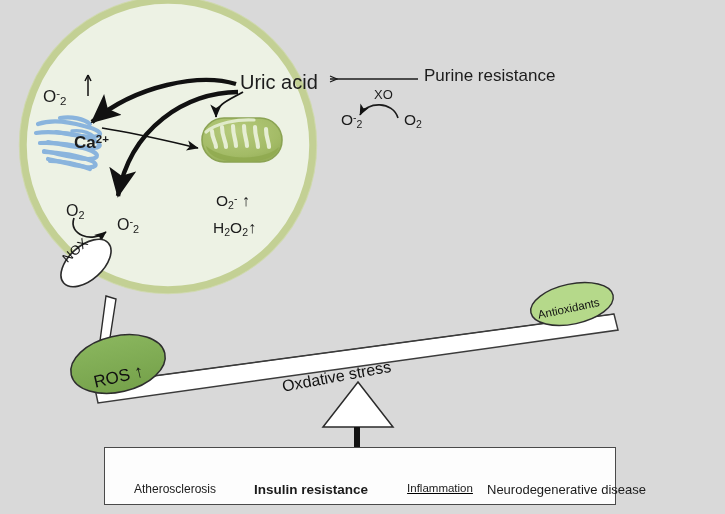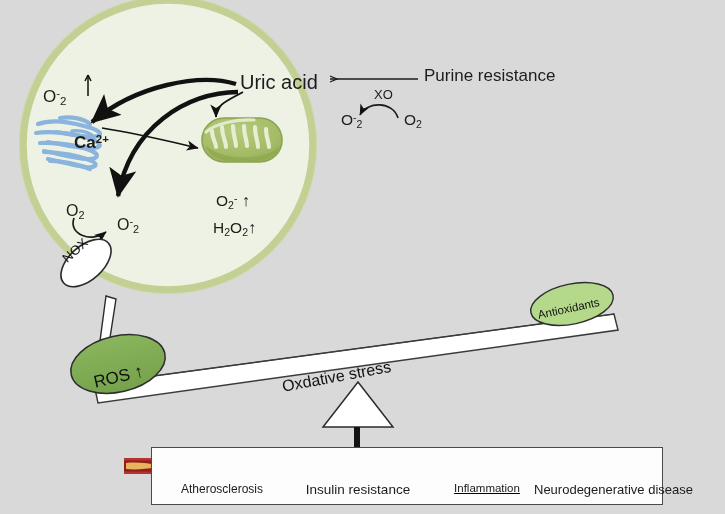--- a/index.html
+++ b/index.html
@@ -36,27 +36,27 @@
   #lbl-ros   {left:92px; top:374px; font-size:17px;transform:rotate(-13deg);transform-origin:0 0;}
   #lbl-anti  {left:537px;top:310px; font-size:11.5px;transform:rotate(-12deg);transform-origin:0 0;}
   #lbl-oxstr {left:281px;top:379px; font-size:16px;transform:rotate(-10.5deg);transform-origin:0 0;}
 
   
   .uparrow{font-size:1.05em;}
 
   
   #disease-panel{
     position:absolute;left:104px;top:447px;width:512px;height:58px;
-    background:#fdfdfd;border:1.3px solid #4a4a4a;box-sizing:border-box;margin-left:47px;
+    background:#fdfdfd;border:1.3px solid #4a4a4a;box-sizing:border-box;
   }
   .disease-item{position:absolute;text-align:center;top:4px;}
   .disease-item .d-icon{height:27px;display:flex;align-items:center;justify-content:center;}
   .disease-item .d-label{font-size:10.5px;color:#1b1b1b;margin-top:3px;white-space:nowrap;}
   #d-athero{left:6px;  width:128px;}
-  #d-insulin{left:134px;width:144px;}
+  #d-insulin{left:134px;width:144px;font-weight:bold;}
   #d-inflam{left:276px;width:118px;text-decoration:underline;}
   #d-neuro{left:382px; width:126px;}
   #d-insulin .d-label{font-size:13.5px;}
   #d-athero .d-label{font-size:12px;}
   #d-neuro .d-label{font-size:13px;}
   #d-inflam .d-label{font-size:11.5px;}
 </style>
 </head>
 <body>
 

